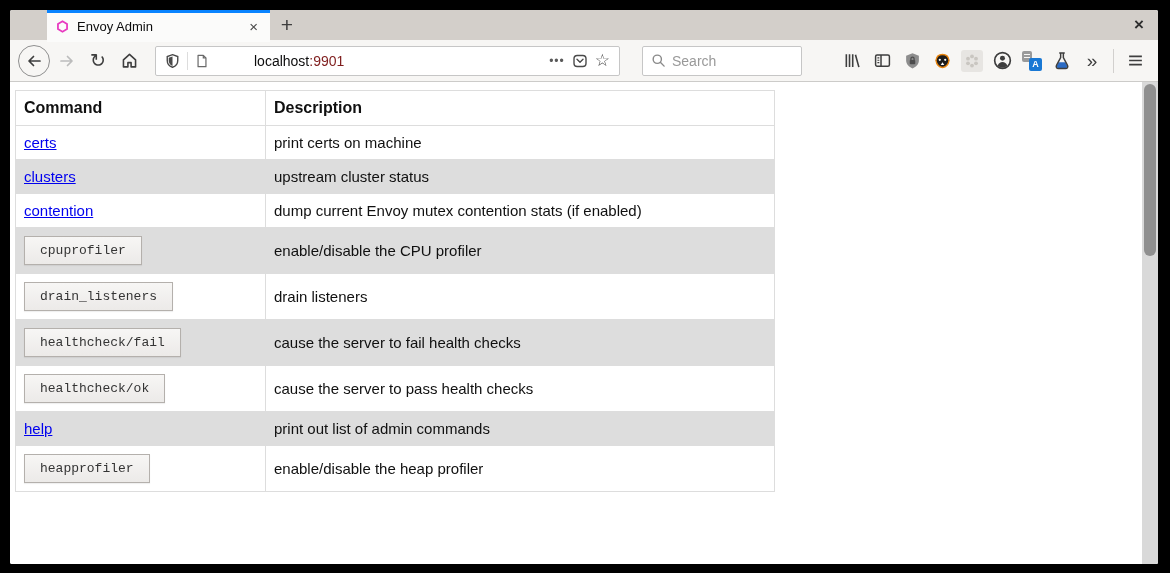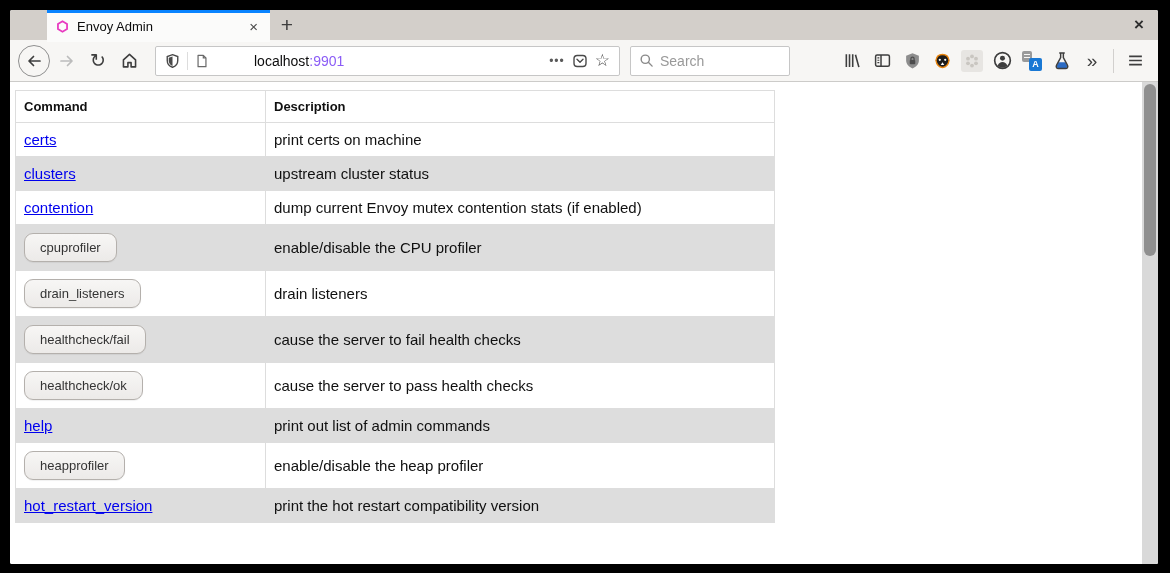--- a/index.html
+++ b/index.html
@@ -32,24 +32,24 @@
   .nav-btn { display:flex; align-items:center; justify-content:center; cursor:pointer; flex:none; }
   .back { width:32px; height:32px; border:1px solid #8f8f8f; border-radius:50%; background:#f7f6f4; }
   .fwd, .reload, .home { width:28px; height:28px; margin-left:3px; }
   .reload { font-size:19px; color:#3e3e3e; }
   .urlbar { width:465px; height:30px; margin-left:12px; background:#fff;
             border:1px solid #c6c6c6; border-radius:2px; display:flex; align-items:center;
             gap:7px; padding:0 9px; flex:none; cursor:text; }
   .url-div { width:1px; height:18px; background:#ddd; flex:none; }
   .url-text { font-size:14px; flex:1; white-space:nowrap; overflow:hidden; }
   .url-host { color:#0c0c0d;padding-left:38px; }
-  .url-port { color:#8b5cf6; }
+  .url-port { color:#7f1d1d; }
   .dots { font-size:12px; letter-spacing:1px; color:#5a5a5a; cursor:pointer; }
   .star { font-size:17px; color:#4a4a4a; cursor:pointer; line-height:1; }
-  .searchbar { width:160px; height:30px; margin-left:10px; background:#fff;
+  .searchbar { width:160px; height:30px; margin-left:22px; background:#fff;
                border:1px solid #c6c6c6; border-radius:2px; display:flex; align-items:center;
                gap:6px; padding:0 8px; flex:none; }
   .searchbar input { border:none; outline:none; width:110px; font-size:14px;
                      font-family:inherit; color:#0c0c0d; background:transparent; }
   .searchbar input::placeholder { color:#999; }
   .right-icons { margin-left:auto; display:flex; align-items:center; }
   .tbi { width:30px; height:30px; display:flex; align-items:center; justify-content:center;
          cursor:pointer; flex:none; }
   .ext-disabled { width:22px; height:22px; background:#e7e5e2; border-radius:3px;
                   display:flex; align-items:center; justify-content:center; }
@@ -61,26 +61,26 @@
           display:flex; align-items:center; justify-content:center; }
   .overflow { font-size:19px; color:#3e3e3e; }
   .tool-div { width:1px; height:24px; background:#d2d0ce; margin:0 6px; flex:none; }
 
   
   .content { flex:1; position:relative; background:#fff; overflow:hidden; }
   .page-body { padding:8px 0 0 5px; }
   table { border-collapse:collapse; width:760px; table-layout:fixed; }
   col.c1 { width:250px; }
   th, td { border:1px solid #dddddd; text-align:left; padding:8px; font-size:15px; color:#101010; }
-  th { font-size:13px; font-weight:bold;margin-top:32px; }
+  th { font-size:16px; font-weight:bold;margin-top:32px; }
   tbody tr:nth-child(even) { background:#dddddd; }
   a.cmd-link { color:#0000ee; font-size:15px; }
   .gtk-btn { background:linear-gradient(#f7f6f5,#eceae8); border:1px solid #b4b0ac;
-             border-radius:9px; padding:6px 15px; font-size:13px; color:#343434;
-             font-family:Liberation Sans, sans-serif; cursor:pointer; box-shadow:0 1px 1px rgba(0,0,0,.06); }
+             border-radius:0; padding:6px 15px; font-size:13px; color:#343434;
+             font-family:Liberation Mono, monospace; cursor:pointer; box-shadow:0 1px 1px rgba(0,0,0,.06); }
 
   
   .scrollbar { position:absolute; top:0; right:0; width:16px; height:100%; background:#d9d9d9; }
   .scroll-thumb { position:absolute; left:2px; right:2px; top:2px; height:172px;
                   background:#8f8f8f; border-radius:7px; cursor:pointer; }
   svg { display:block; }
 </style>
 </head>
 <body>
 
@@ -271,24 +271,20 @@
                 <td>cause the server to pass health checks</td>
               </tr>
               <tr>
                 <td><a href="#" class="cmd-link">help</a></td>
                 <td>print out list of admin commands</td>
               </tr>
               <tr>
                 <td><button class="gtk-btn">heapprofiler</button></td>
                 <td>enable/disable the heap profiler</td>
               </tr>
-              <tr>
-                <td><a href="#" class="cmd-link">hot_restart_version</a></td>
-                <td>print the hot restart compatibility version</td>
-              </tr>
             </tbody>
         </table>
       </div>
       <div class="scrollbar">
         <div class="scroll-thumb"></div>
       </div>
     </div>
 
   </div>
 </div>

